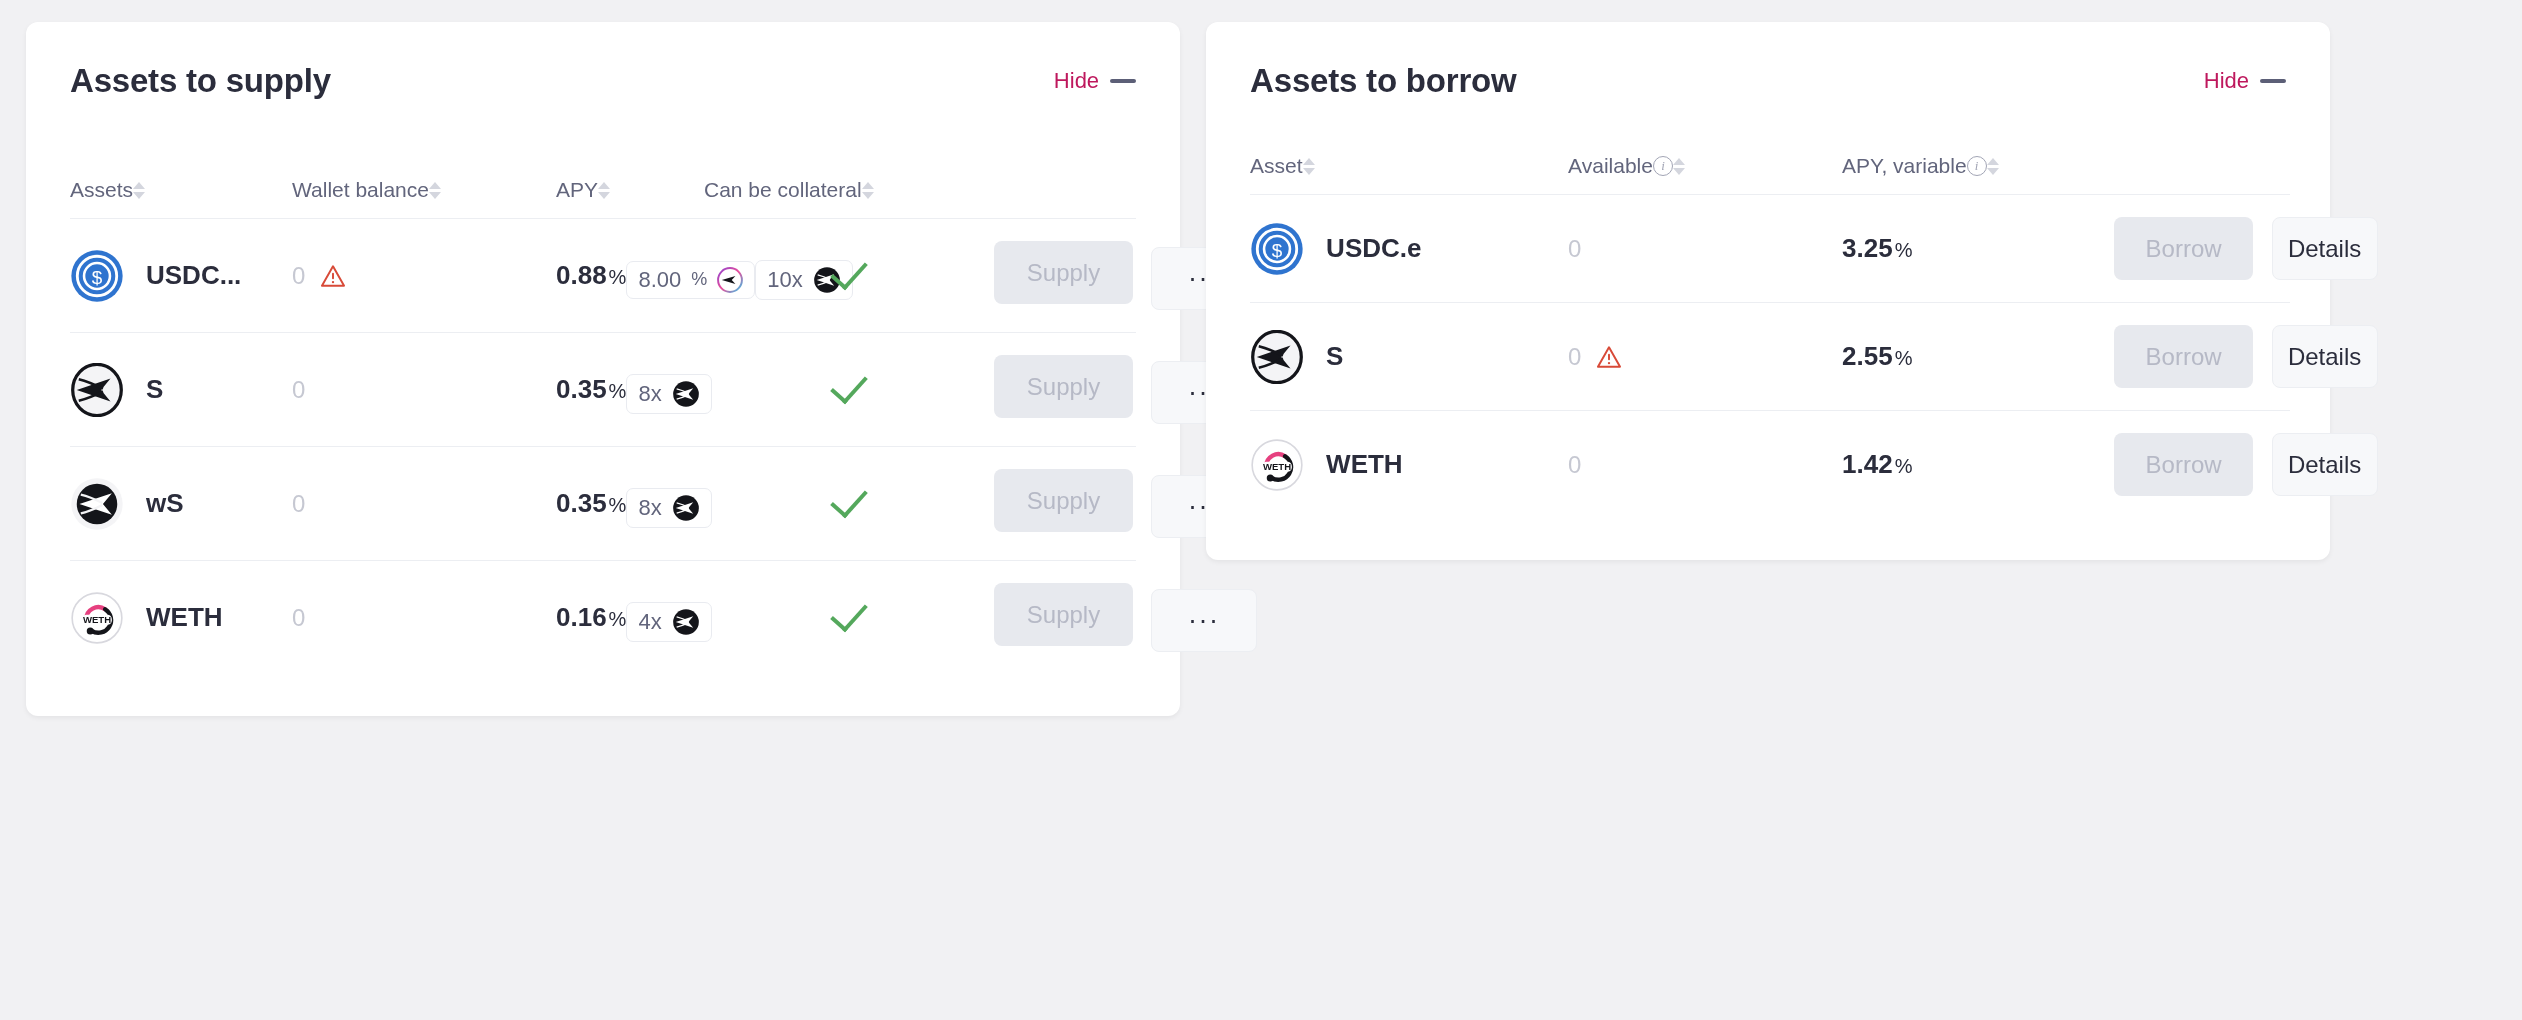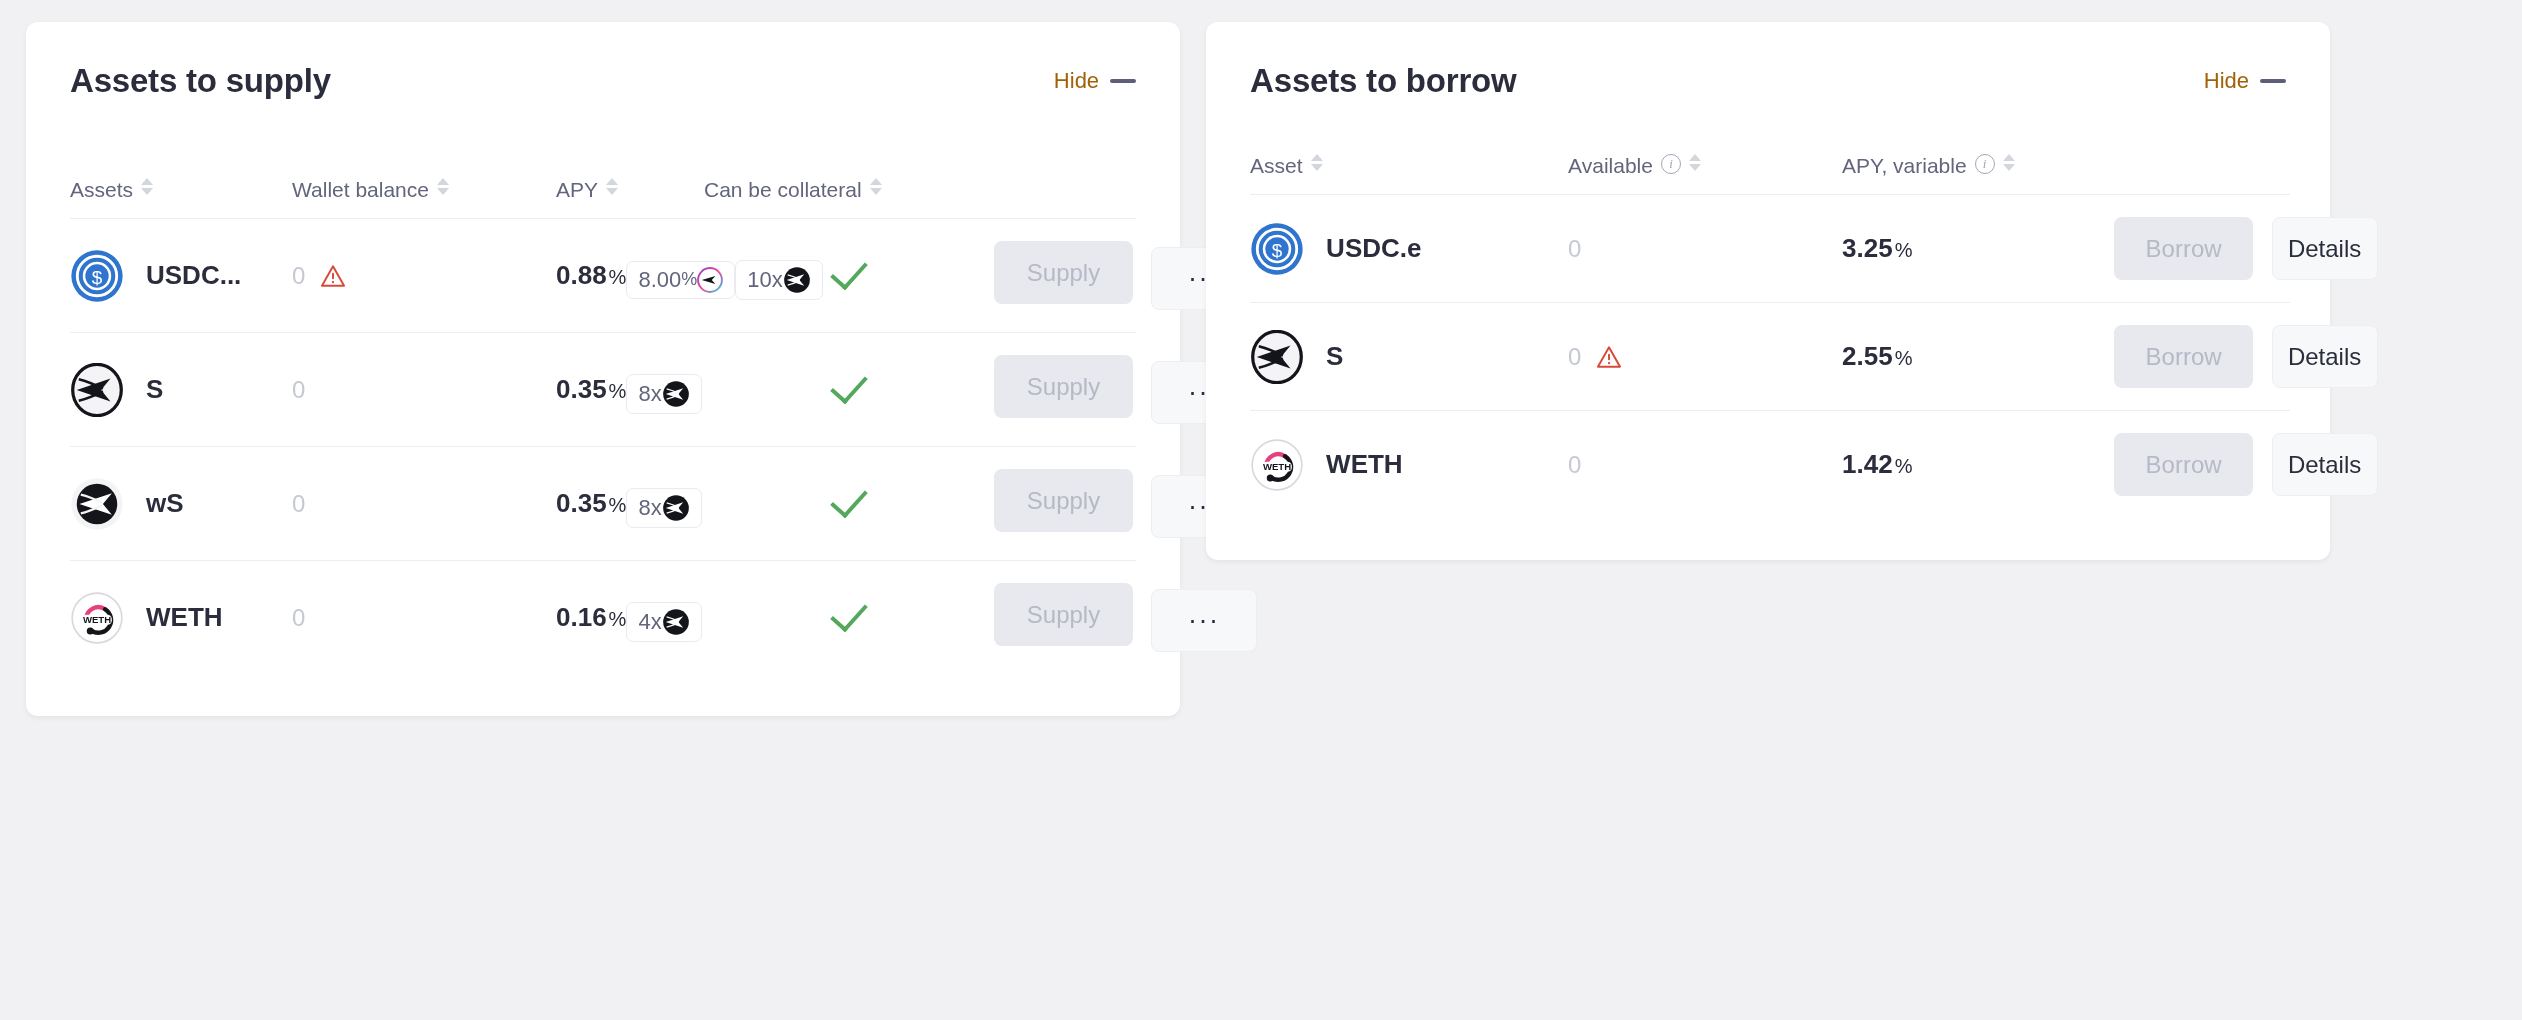--- a/index.html
+++ b/index.html
@@ -43,21 +43,21 @@
     font-size: 33px;
     font-weight: bold;
     color: #2b2d3c;
     letter-spacing: -0.2px;
   }
   .hide-btn {
     display: flex;
     align-items: center;
     gap: 11px;
     font-size: 22px;
-    color: #a16207;
+    color: #be185d;
     cursor: pointer;
     user-select: none;
   }
   .hide-dash {
     display: inline-block;
     width: 26px;
     height: 4px;
     background: #5c5f77;
     border-radius: 2px;
   }
@@ -89,21 +89,21 @@
   
   .tbl { width: 100%; border-collapse: collapse; table-layout: fixed; }
   .tbl th {
     font-size: 21px;
     font-weight: normal;
     color: #62657c;
     text-align: left;
     padding: 0 0 16px 0;
     vertical-align: bottom;
   }
-  .th-inner { display: inline-flex; gap: 8px; }
+  .th-inner { display: inline-flex; align-items: center; }
   .sorter {
     display: inline-flex;
     flex-direction: column;
     gap: 3px;
     line-height: 0;
   }
   .sorter i {
     display: block;
     width: 0; height: 0;
     border-left: 6px solid transparent;
@@ -164,20 +164,21 @@
     font-size: 26px;
     font-weight: bold;
     color: #2b2d3c;
     white-space: nowrap;
   }
   .apy-main .pct { font-size: 20px; font-weight: normal; margin-left: 2px; }
 
   .badge {
     display: inline-flex;
     align-items: center;
+    gap: 10px;
     border: 1.5px solid #e9ebf0;
     border-radius: 7px;
     padding: 5px 11px;
     margin-top: 8px;
     font-size: 22px;
     color: #62657c;
     background: #fff;
     white-space: nowrap;
   }
   .badge .pct { font-size: 18px; }

